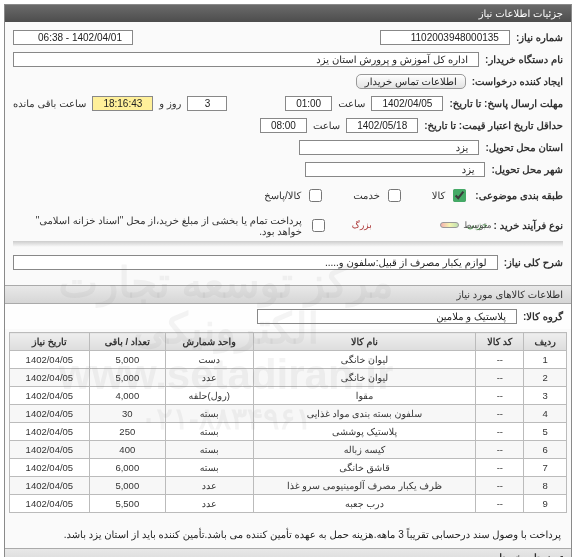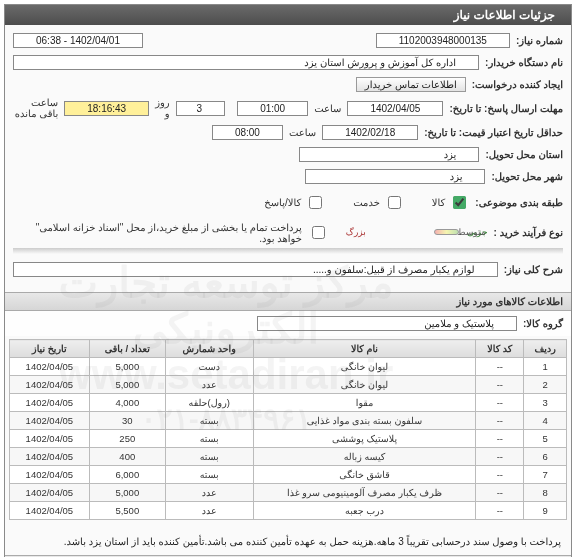--- a/index.html
+++ b/index.html
@@ -16,58 +16,58 @@
     direction: rtl;
   }
   .panel {
     border: 1px solid #8a8a8a;
     margin: 4px;
     background: #fafafa;
   }
   .panel-header {
     background: linear-gradient(#6a6a6a, #4d4d4d);
     color: #fff;
-    padding: 3px 16px;
-    font-weight: bold;
-    font-size: 12px;
+    padding: 3px 8px;
+    font-weight: normal;
+    font-size: 10px;
   }
   .form-area {
     padding: 6px 8px 10px 8px;
     background: #fafafa;
   }
   .row {
     display: flex;
     align-items: center;
     gap: 6px;
     margin-bottom: 4px;
     min-height: 18px;
   }
   .lbl {
     font-weight: bold;
     color: #333;
     white-space: nowrap;
   }
   .val {
     background: #fff;
     border: 1px solid #888;
-    padding: 1px 22px;
+    padding: 1px 10px;
     font-size: 10px;
     color: #222;
     white-space: nowrap;
     display: inline-block;
   }
   .val.long { flex: 1; min-width: 200px; }
   .btn {
     background: linear-gradient(#fefefe,#e3e3e3);
     border: 1px solid #999;
     padding: 1px 8px;
     font-size: 10px;
     cursor: pointer;
     color: #222;
-    border-radius: 0;
+    border-radius: 5px;
   }
   .checkbox-row {
     display: flex;
     align-items: center;
     gap: 28px;
     margin: 4px 0;
   }
   .cb { display: flex; align-items: center; gap: 4px; }
   .cb input { accent-color: #4a6; }
   .slider-row {
@@ -79,28 +79,28 @@
   .slider-track {
     flex: 1;
     height: 6px;
     background: linear-gradient(to left,#bfe0b0,#f5f5b0,#f5b0b0);
     border: 1px solid #999;
     border-radius: 3px;
     position: relative;
   }
   .slider-label { font-size: 9px; color: #555; }
   .slider-label.g { color: #2a7a2a; }
-  .slider-label.r { color: #a33; }
+  .slider-label.r { color: #a33; margin-left: 6px; }
   .note { font-size: 10px; color: #333; padding: 2px 2px 0 2px; }
   .shrink { flex: 0 0 auto; }
 
   .section-bar {
     background: linear-gradient(#e8e8e8,#d6d6d6);
     color: #333;
-    font-weight: bold;
+    font-weight: normal;
     padding: 3px 8px;
     border-top: 1px solid #aaa;
     border-bottom: 1px solid #aaa;
     font-size: 10px;
   }
   .subrow {
     display: flex;
     align-items: center;
     gap: 6px;
     padding: 5px 8px;
@@ -193,21 +193,21 @@
       <span class="val">01:00</span>
       <span style="flex:1"></span>
       <span class="val" style="min-width:40px;text-align:center">3</span>
       <span>روز و</span>
       <span class="val" style="background:#fff09a">18:16:43</span>
       <span>ساعت باقی مانده</span>
     </div>
 
     <div class="row">
       <span class="lbl">حداقل تاریخ اعتبار قیمت: تا تاریخ:</span>
-      <span class="val">1402/02/18</span>
+      <span class="val">1402/05/18</span>
       <span>ساعت</span>
       <span class="val">08:00</span>
     </div>
 
     <div class="row">
       <span class="lbl">استان محل تحویل:</span>
       <span class="val" style="min-width:180px">یزد</span>
     </div>
 
     <div class="row">

